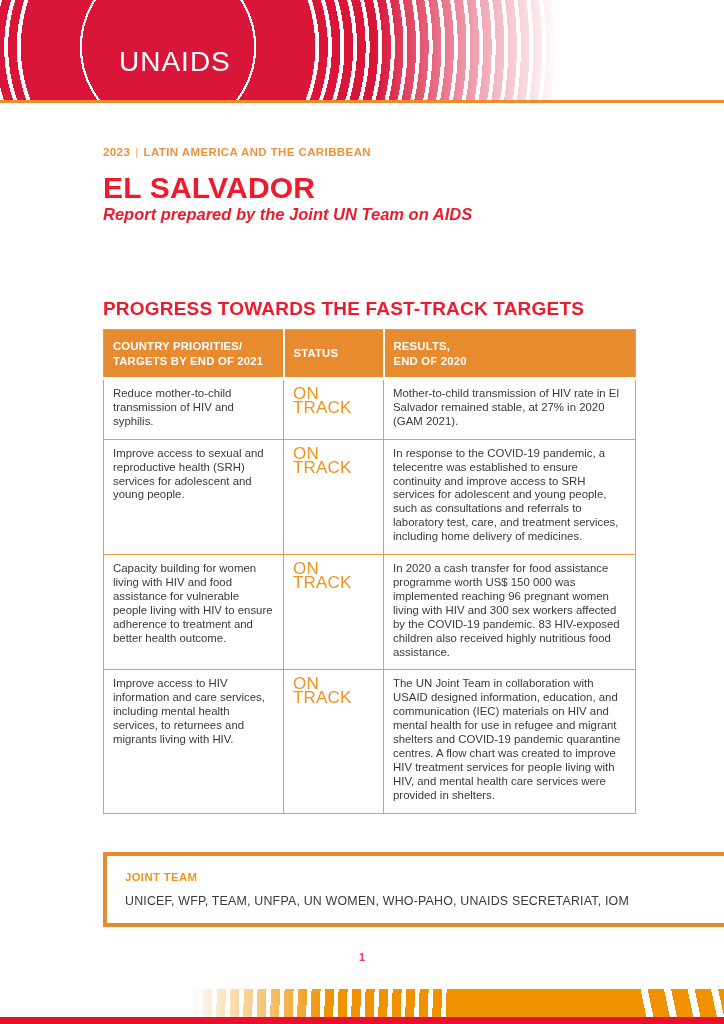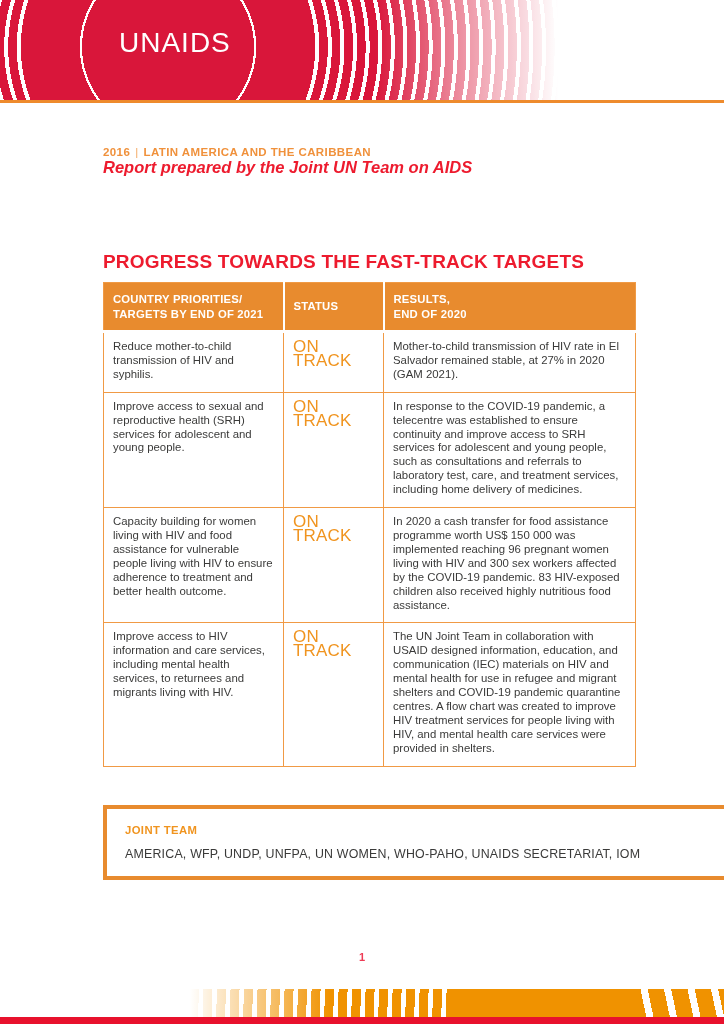--- a/index.html
+++ b/index.html
@@ -15,21 +15,21 @@
   .band{
     position:relative;
     width:724px;height:100px;
     background-color:#ffffff;
     background-image:
       linear-gradient(90deg, rgba(255,255,255,0) 0px, rgba(255,255,255,0) 375px, rgba(255,255,255,0.55) 465px, #ffffff 558px, #ffffff 100%),
       radial-gradient(circle at 168px 47px, #d9163a 0 86px, rgba(217,22,58,0) 86px 89px, #d9163a 89px 145px, rgba(217,22,58,0) 146px),
       repeating-radial-gradient(circle at 168px 47px, #d9163a 0 8.6px, #ffffff 8.6px 12.6px);
   }
   .logo{
-    position:absolute;left:119px;top:27px;
+    position:absolute;left:119px;top:46px;
     color:#ffffff;font-size:28px;letter-spacing:1px;font-weight:400;
   }
   .band-underline{width:724px;height:3px;background:#ee8b2d;}
 
   
   .content{padding:0 89px 0 103px;}
 
   .eyebrow{
     margin-top:43px;
     font-size:11.5px;font-weight:700;color:#f0913b;letter-spacing:0.4px;
@@ -117,23 +117,24 @@
 <div class="page">
 
   <div class="band">
     <div class="logo">UNAIDS</div>
   </div>
   <div class="band-underline"></div>
 
   <div class="content">
 
     <div class="eyebrow">
-      <span>2016</span><span class="sep">|</span><span>LATIN AMERICA AND THE CARIBBEAN</span>
+      <span>2023</span><span class="sep">|</span><span>LATIN AMERICA AND THE CARIBBEAN</span>
     </div>
 
+    <h1 class="title">EL SALVADOR</h1>
     <div class="subtitle">Report prepared by the Joint UN Team on AIDS</div>
 
     <div class="section-heading">PROGRESS TOWARDS THE FAST-TRACK TARGETS</div>
 
     <table class="ft">
       <colgroup>
           <col class="c1">
           <col class="c2">
           <col class="c3">
         </colgroup>
@@ -171,21 +172,21 @@
         <tr>
           <td>Improve access to HIV information and care services, including mental health services, to returnees and migrants living with HIV.</td>
           <td class="status">ON TRACK</td>
           <td>The UN Joint Team in collaboration with USAID designed information, education, and communication (IEC) materials on HIV and mental health for use in refugee and migrant shelters and COVID-19 pandemic quarantine centres. A flow chart was created to improve HIV treatment services for people living with HIV, and mental health care services were provided in shelters.</td>
         </tr>
       </tbody>
     </table>
 
     <div class="joint-box">
       <div class="joint-heading">JOINT TEAM</div>
-      <div class="joint-members">AMERICA, WFP, UNDP, UNFPA, UN WOMEN, WHO-PAHO, UNAIDS SECRETARIAT, IOM</div>
+      <div class="joint-members">UNICEF, WFP, TEAM, UNFPA, UN WOMEN, WHO-PAHO, UNAIDS SECRETARIAT, IOM</div>
     </div>
 
   </div>
 
   <div class="page-number">1</div>
 
   <div class="footer-band">
     <div class="fb-stripes-left"></div>
     <div class="fb-solid"></div>
     <div class="fb-stripes-right"></div>

